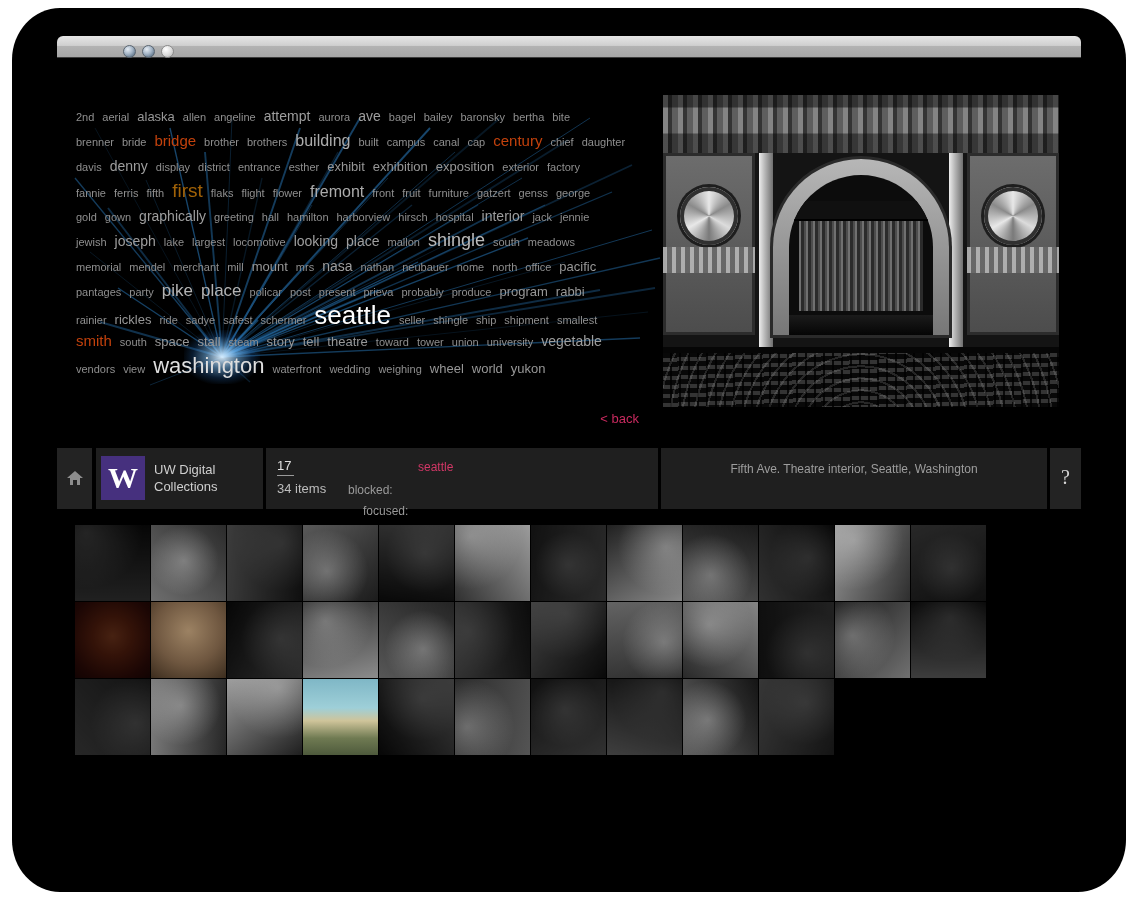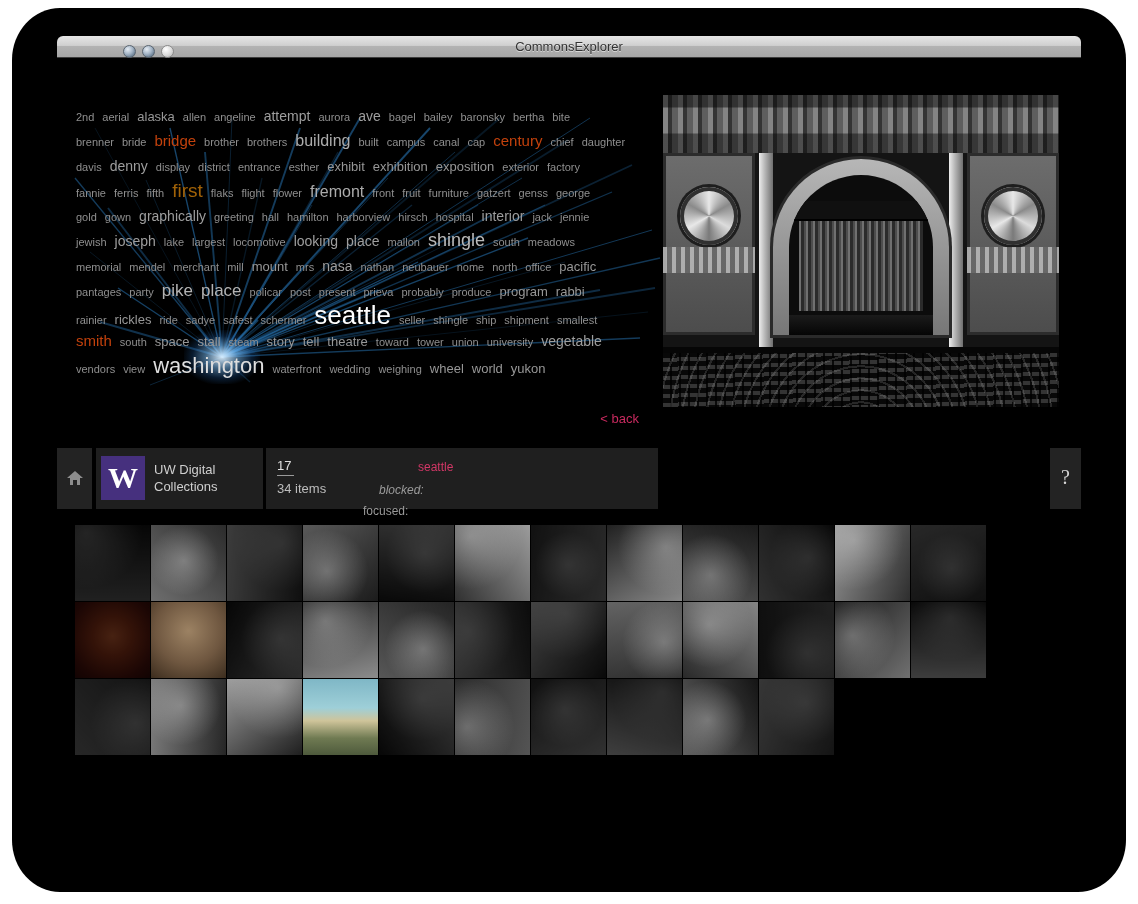--- a/index.html
+++ b/index.html
@@ -74,21 +74,21 @@
   .uw-logo{position:absolute;left:5px;top:8px;width:44px;height:44px;background:#46307e;
     color:#fff;font-family:"Liberation Serif",serif;font-weight:bold;font-size:30px;
     text-align:center;line-height:44px;cursor:pointer;}
   .logo-text{position:absolute;left:58px;top:13px;font-size:13px;color:#cfcfcf;line-height:17px;}
   .stats-panel{left:266px;top:448px;width:392px;height:61px;}
   .count-top{position:absolute;left:11px;top:10px;font-size:13px;color:#e0e0e0;
     border-bottom:1px solid #9a9a9a;padding:0 3px 2px 0;}
   .count-bottom{position:absolute;left:11px;top:33px;font-size:13px;color:#bdbdbd;}
   .f-label{position:absolute;left:97px;top:12px;font-size:12px;color:#9a9a9a;margin-top:44px;}
   .f-value{position:absolute;left:152px;top:12px;font-size:12px;color:#d23766;cursor:pointer;}
-  .b-label{position:absolute;left:113px;top:35px;font-size:12px;color:#9a9a9a;font-style:italic;}
+  .b-label{position:absolute;left:82px;top:35px;font-size:12px;color:#9a9a9a;}
   .caption-panel{left:661px;top:448px;width:386px;height:61px;}
   .caption{position:absolute;left:0;right:0;top:14px;text-align:center;font-size:12px;color:#9d9d9d;}
   .help-btn{left:1050px;top:448px;width:31px;height:61px;background:#232323;cursor:pointer;}
   .help-q{position:absolute;left:0;right:0;top:18px;text-align:center;font-size:20px;color:#d8d8d8;
     font-family:"Liberation Serif",serif;}
   
   .grid{position:absolute;left:75px;top:525px;display:grid;grid-template-columns:repeat(12,75px);
         grid-auto-rows:76px;gap:1px;}
   .thumb{width:75px;height:76px;cursor:pointer;}
   .thumb.dim{filter:brightness(.42);}
@@ -96,21 +96,20 @@
 </head>
 <body>
 
 <div class="stage">
   <div class="blob"></div>
 
   <div class="titlebar">
     <span class="tl b1"></span>
     <span class="tl b2"></span>
     <span class="tl b3"></span>
-    <div class="title-text">CommonsExplorer</div>
   </div>
 
   <svg class="rays">
       <line x1="165" y1="300" x2="38" y2="71" stroke="#2b7fc4" stroke-width="0.80" opacity="0.18"></line>
       <line x1="165" y1="300" x2="18" y2="121" stroke="#2b7fc4" stroke-width="1.35" opacity="0.47"></line>
       <line x1="165" y1="300" x2="51" y2="151" stroke="#2b7fc4" stroke-width="1.90" opacity="0.35"></line>
       <line x1="165" y1="300" x2="33" y2="195" stroke="#2b7fc4" stroke-width="0.80" opacity="0.22"></line>
       <line x1="165" y1="300" x2="61" y2="231" stroke="#2b7fc4" stroke-width="1.35" opacity="0.51"></line>
       <line x1="165" y1="300" x2="43" y2="265" stroke="#2b7fc4" stroke-width="1.90" opacity="0.39"></line>
       <line x1="165" y1="300" x2="89" y2="123" stroke="#2b7fc4" stroke-width="0.80" opacity="0.26"></line>
@@ -208,20 +207,23 @@
   </div>
 
   <div class="panel stats-panel">
     <div class="count-top">17</div>
     <div class="count-bottom">34 items</div>
     <div class="f-label">focused:</div>
     <div class="f-value">seattle</div>
     <div class="b-label">blocked:</div>
   </div>
 
+  <div class="panel caption-panel">
+    <div class="caption">Fifth Ave. Theatre interior, Seattle, Washington</div>
+  </div>
 
   <div class="panel help-btn">
     <div class="help-q">?</div>
   </div>
 
   <div class="grid">
       <div class="thumb dim" style="background: radial-gradient(circle at 15% 10%, rgba(255, 255, 255, 0.28), transparent 60%), linear-gradient(0deg, rgb(77, 77, 77), rgb(15, 15, 15));"></div>
       <div class="thumb" style="background: radial-gradient(circle at 44% 47%, rgba(255, 255, 255, 0.28), transparent 60%), linear-gradient(47deg, rgb(110, 110, 110), rgb(43, 43, 43));"></div>
       <div class="thumb dim" style="background: radial-gradient(circle at 73% 24%, rgba(255, 255, 255, 0.28), transparent 60%), linear-gradient(94deg, rgb(143, 143, 143), rgb(36, 36, 36));"></div>
       <div class="thumb" style="background: radial-gradient(circle at 32% 61%, rgba(255, 255, 255, 0.28), transparent 60%), linear-gradient(141deg, rgb(89, 89, 89), rgb(28, 28, 28));"></div>

